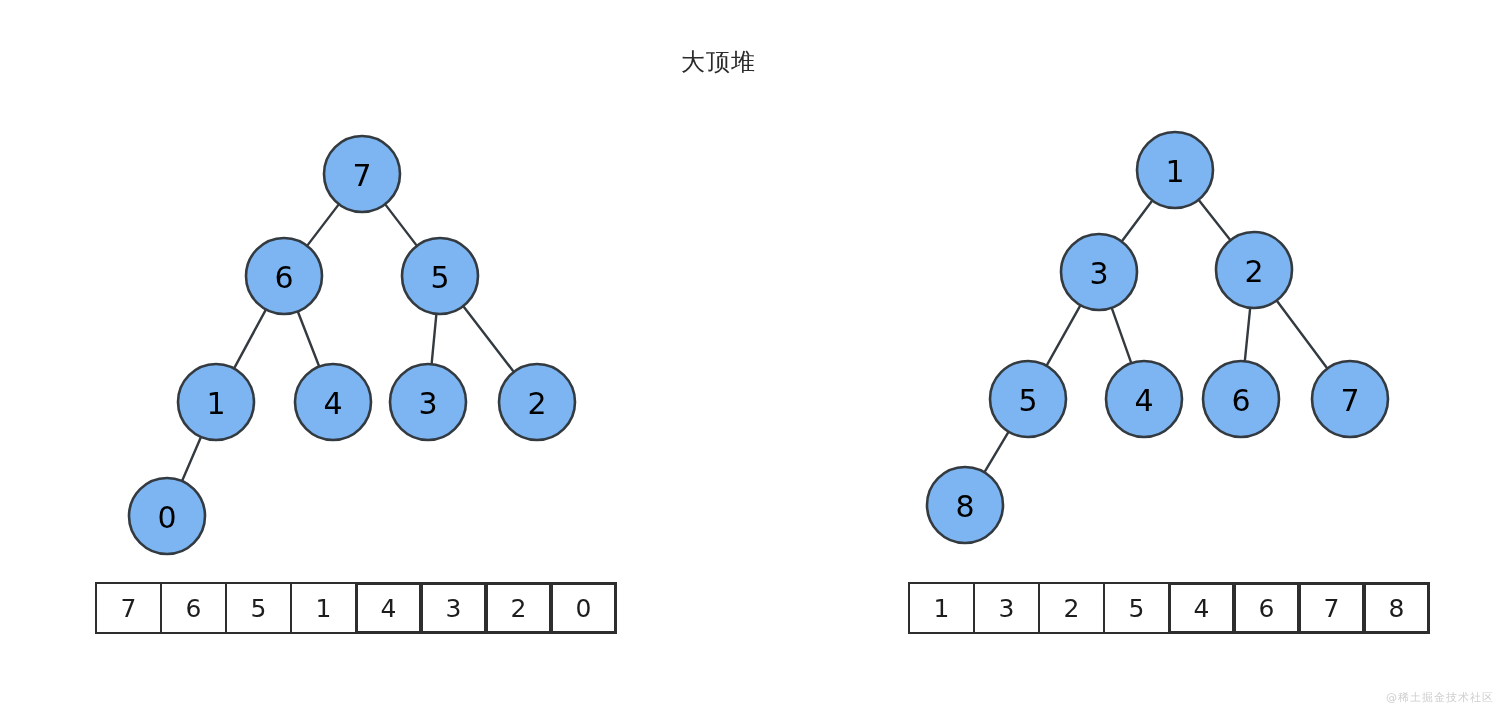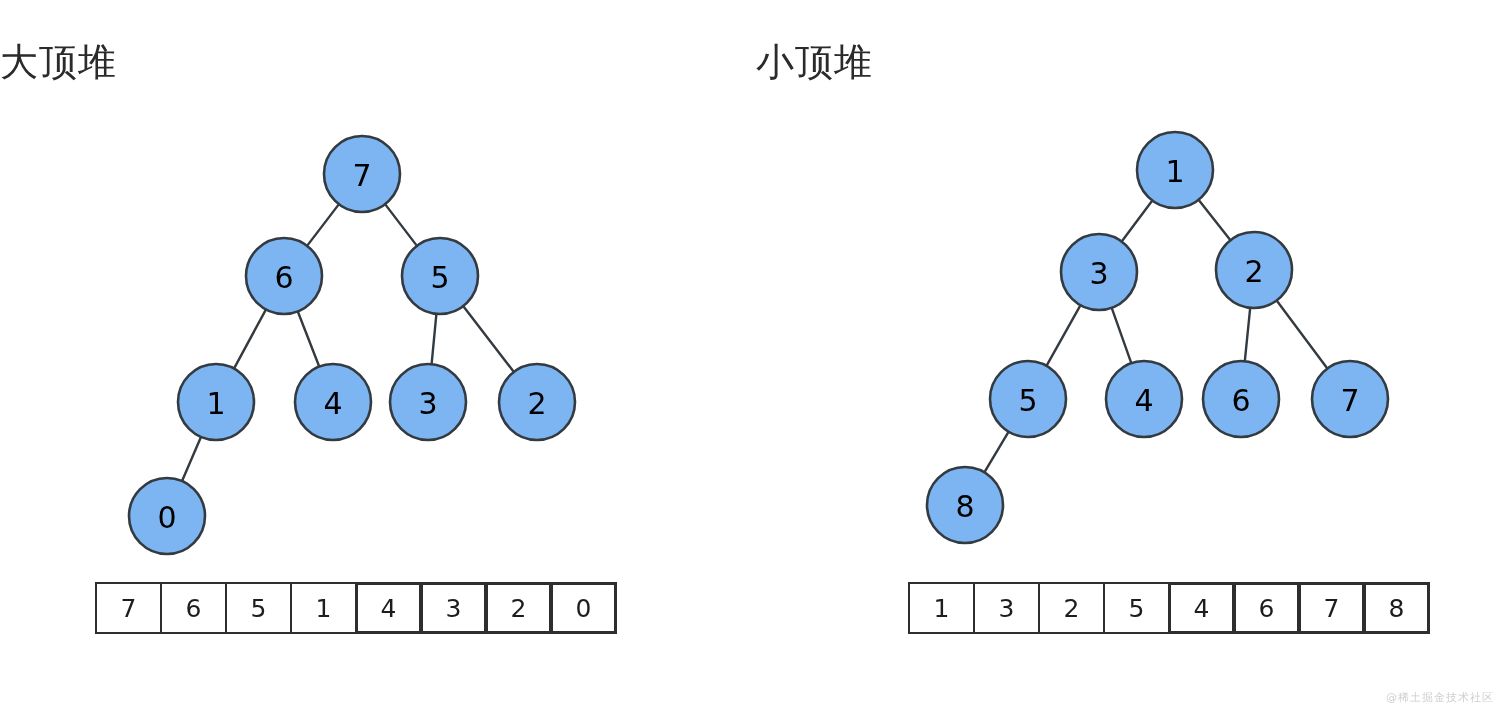--- a/index.html
+++ b/index.html
@@ -21,22 +21,22 @@
     width: 756px;
   }
   .panel-left  { left: 0; }
   .panel-right { left: 756px; }
 
   .panel-title {
     position: absolute;
     top: 42px;
     left: 0;
     width: 756px;
-    text-align: left;
-    font-size: 38px;
+    text-align: right;
+    font-size: 24px;
     line-height: 40px;
     color: #2b2b2b;
     font-family: "DejaVu Sans", "Liberation Sans", sans-serif;
     letter-spacing: 1px;
     white-space: nowrap;
   }
 
   .tree-svg {
     position: absolute;
     top: 0;
@@ -148,21 +148,20 @@
         <div class="array-cell">6</div>
         <div class="array-cell">5</div>
         <div class="array-cell">1</div>
         <div class="array-cell thick">4</div>
         <div class="array-cell thick">3</div>
         <div class="array-cell thick">2</div>
         <div class="array-cell thick">0</div>
       </div>
     </div>
     <div class="panel panel-right">
-      <div class="panel-title">小顶堆</div>
       <svg class="tree-svg" viewBox="0 0 756 580">
         <line x1="396.89" y1="199.67" x2="365.11" y2="242.33" class="edge"></line>
         <line x1="441.94" y1="199.03" x2="475.06" y2="240.97" class="edge"></line>
         <line x1="324.94" y1="304.30" x2="290.06" y2="366.70" class="edge"></line>
         <line x1="355.36" y1="306.88" x2="375.64" y2="364.12" class="edge"></line>
         <line x1="494.29" y1="306.81" x2="488.71" y2="362.19" class="edge"></line>
         <line x1="520.09" y1="299.68" x2="571.91" y2="369.32" class="edge"></line>
         <line x1="253.10" y1="430.81" x2="227.90" y2="473.19" class="edge"></line>
         <g>
           <circle cx="419" cy="170" r="38" class="node-circle"></circle>

